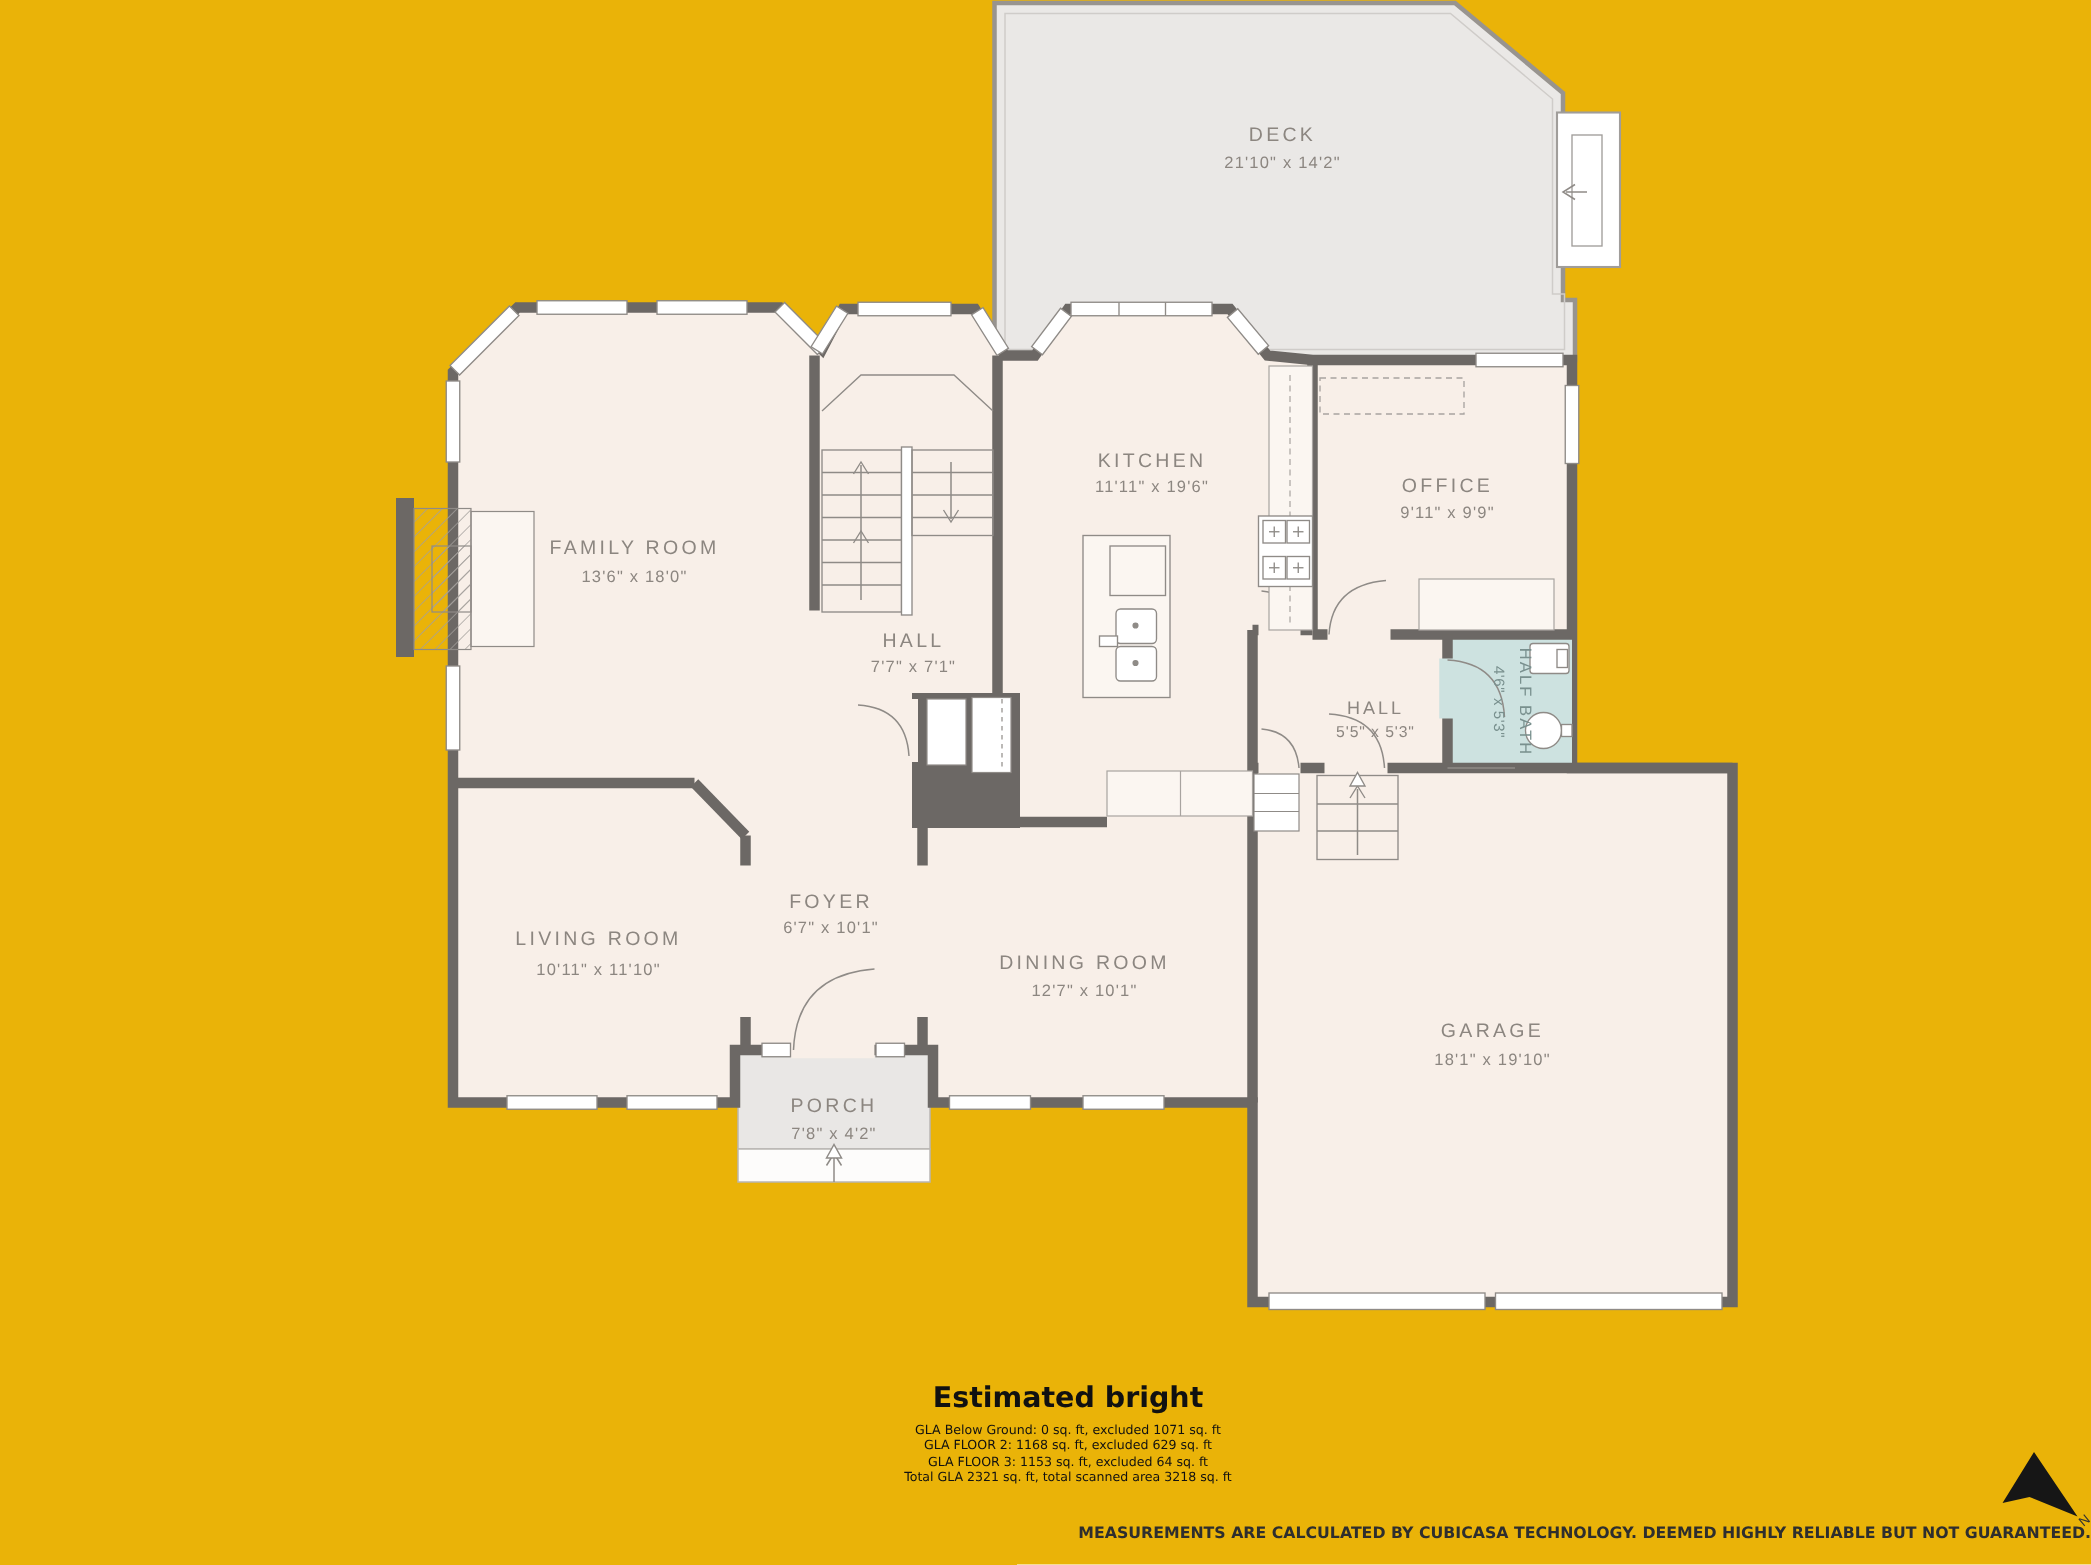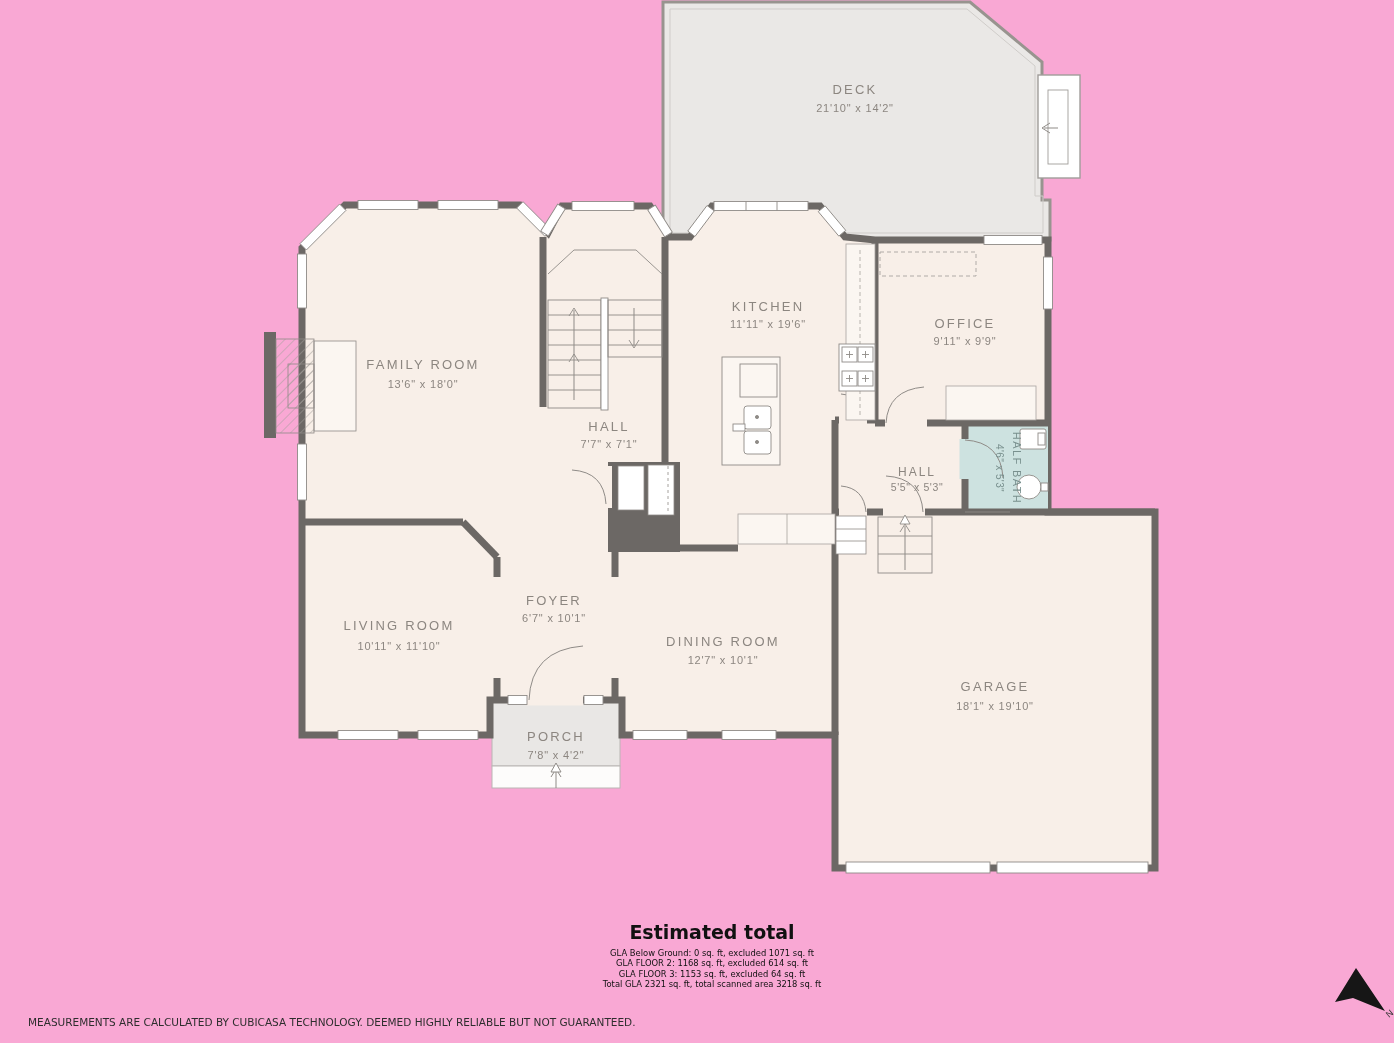--- a/index.html
+++ b/index.html
@@ -1,26 +1,26 @@
 <!DOCTYPE html>
 <html><head>
 <meta charset="utf-8">
 <style>
   html,body{margin:0;padding:0;background:#fff;}
-  .page{position:relative;width:1394px;height:1043px;background:#f9a8d4;overflow:hidden;
+  .page{position:relative;width:1394px;height:1043px;background:#eab308;overflow:hidden;
         font-family:"Liberation Sans",sans-serif;}
   .plan-svg{position:absolute;left:0;top:0;}
   .lbl{fill:#8C8680;font-family:"Liberation Sans",sans-serif;}
   .bathlbl{fill:#79908E;font-family:"Liberation Sans",sans-serif;}
   .estimated{position:absolute;left:30px;right:0;top:921px;text-align:center;color:#111;
              font-family:"DejaVu Sans",sans-serif;}
   .est-title{font-size:19px;font-weight:700;margin-bottom:5px;}
   .est-line{font-size:8.4px;font-weight:400;line-height:10.3px;}
-  .disclaimer{position:absolute;left:28px;right:0;top:1016px;text-align:left;
-              font-family:"DejaVu Sans",sans-serif;font-size:10.5px;font-weight:400;color:#2e2e2e;}
+  .disclaimer{position:absolute;left:28px;right:0;top:1016px;text-align:right;
+              font-family:"DejaVu Sans",sans-serif;font-size:10.5px;font-weight:700;color:#2e2e2e;}
   .logo{position:absolute;left:0;top:996px;width:170px;height:47px;background:#58595b;}
   .logo-brand{position:absolute;left:15px;top:1px;font-size:31px;font-weight:700;color:#fff;
               letter-spacing:-1px;font-family:"Liberation Sans",sans-serif;}
   .logo-star{position:absolute;left:96px;top:0px;font-size:13px;color:#E4572E;}
   .logo-tm{position:absolute;left:110px;top:4px;font-size:6px;color:#cfd0d1;}
   .logo-suffix{position:absolute;left:119px;top:13px;font-size:18px;font-weight:400;color:#b9bcbe;
                letter-spacing:2.5px;font-family:"Liberation Sans",sans-serif;}
 </style>
 </head>
 <body>
@@ -259,23 +259,23 @@
     <text class="lbl" x="556" y="759" font-size="11" letter-spacing="0.8">7'8" x 4'2"</text>
   </g>
 
   <g>
     <polygon points="1356,968 1385,1011 1353,998 1335,1002" fill="#161616"></polygon>
     <text x="1389" y="1018" font-size="9" fill="#333" font-family="Liberation Sans, sans-serif" transform="rotate(-40 1389 1018)">N</text>
   </g>
 </svg>
 
 <div class="estimated">
-  <div class="est-title">Estimated total</div>
+  <div class="est-title">Estimated bright</div>
   <div class="est-line">GLA Below Ground: 0 sq. ft, excluded 1071 sq. ft</div>
-  <div class="est-line">GLA FLOOR 2: 1168 sq. ft, excluded 614 sq. ft</div>
+  <div class="est-line">GLA FLOOR 2: 1168 sq. ft, excluded 629 sq. ft</div>
   <div class="est-line">GLA FLOOR 3: 1153 sq. ft, excluded 64 sq. ft</div>
   <div class="est-line">Total GLA 2321 sq. ft, total scanned area 3218 sq. ft</div>
 </div>
 
 <div class="disclaimer">MEASUREMENTS ARE CALCULATED BY CUBICASA TECHNOLOGY. DEEMED HIGHLY RELIABLE BUT NOT GUARANTEED.</div>
 
 
 </div>
 
 </body></html>

